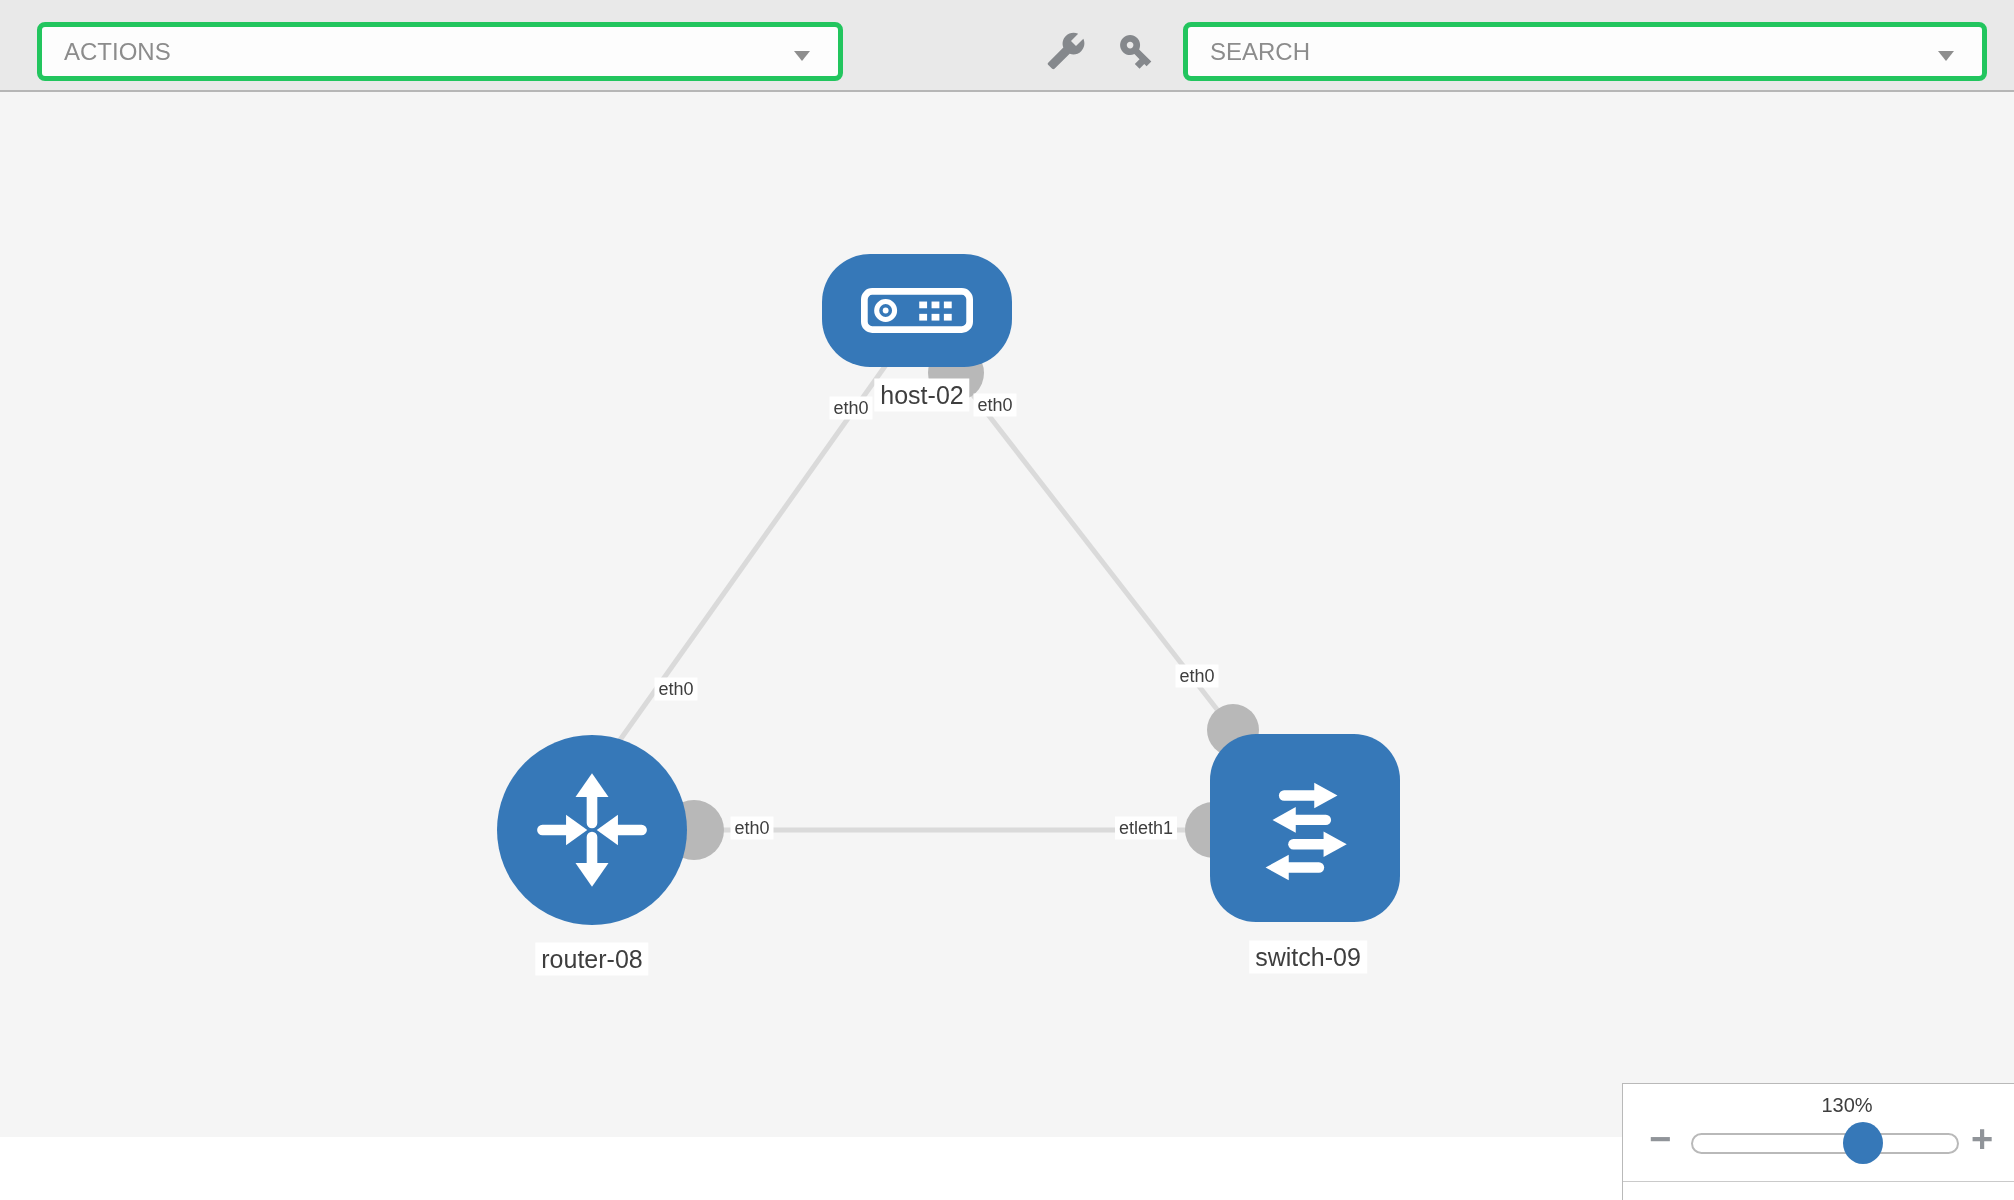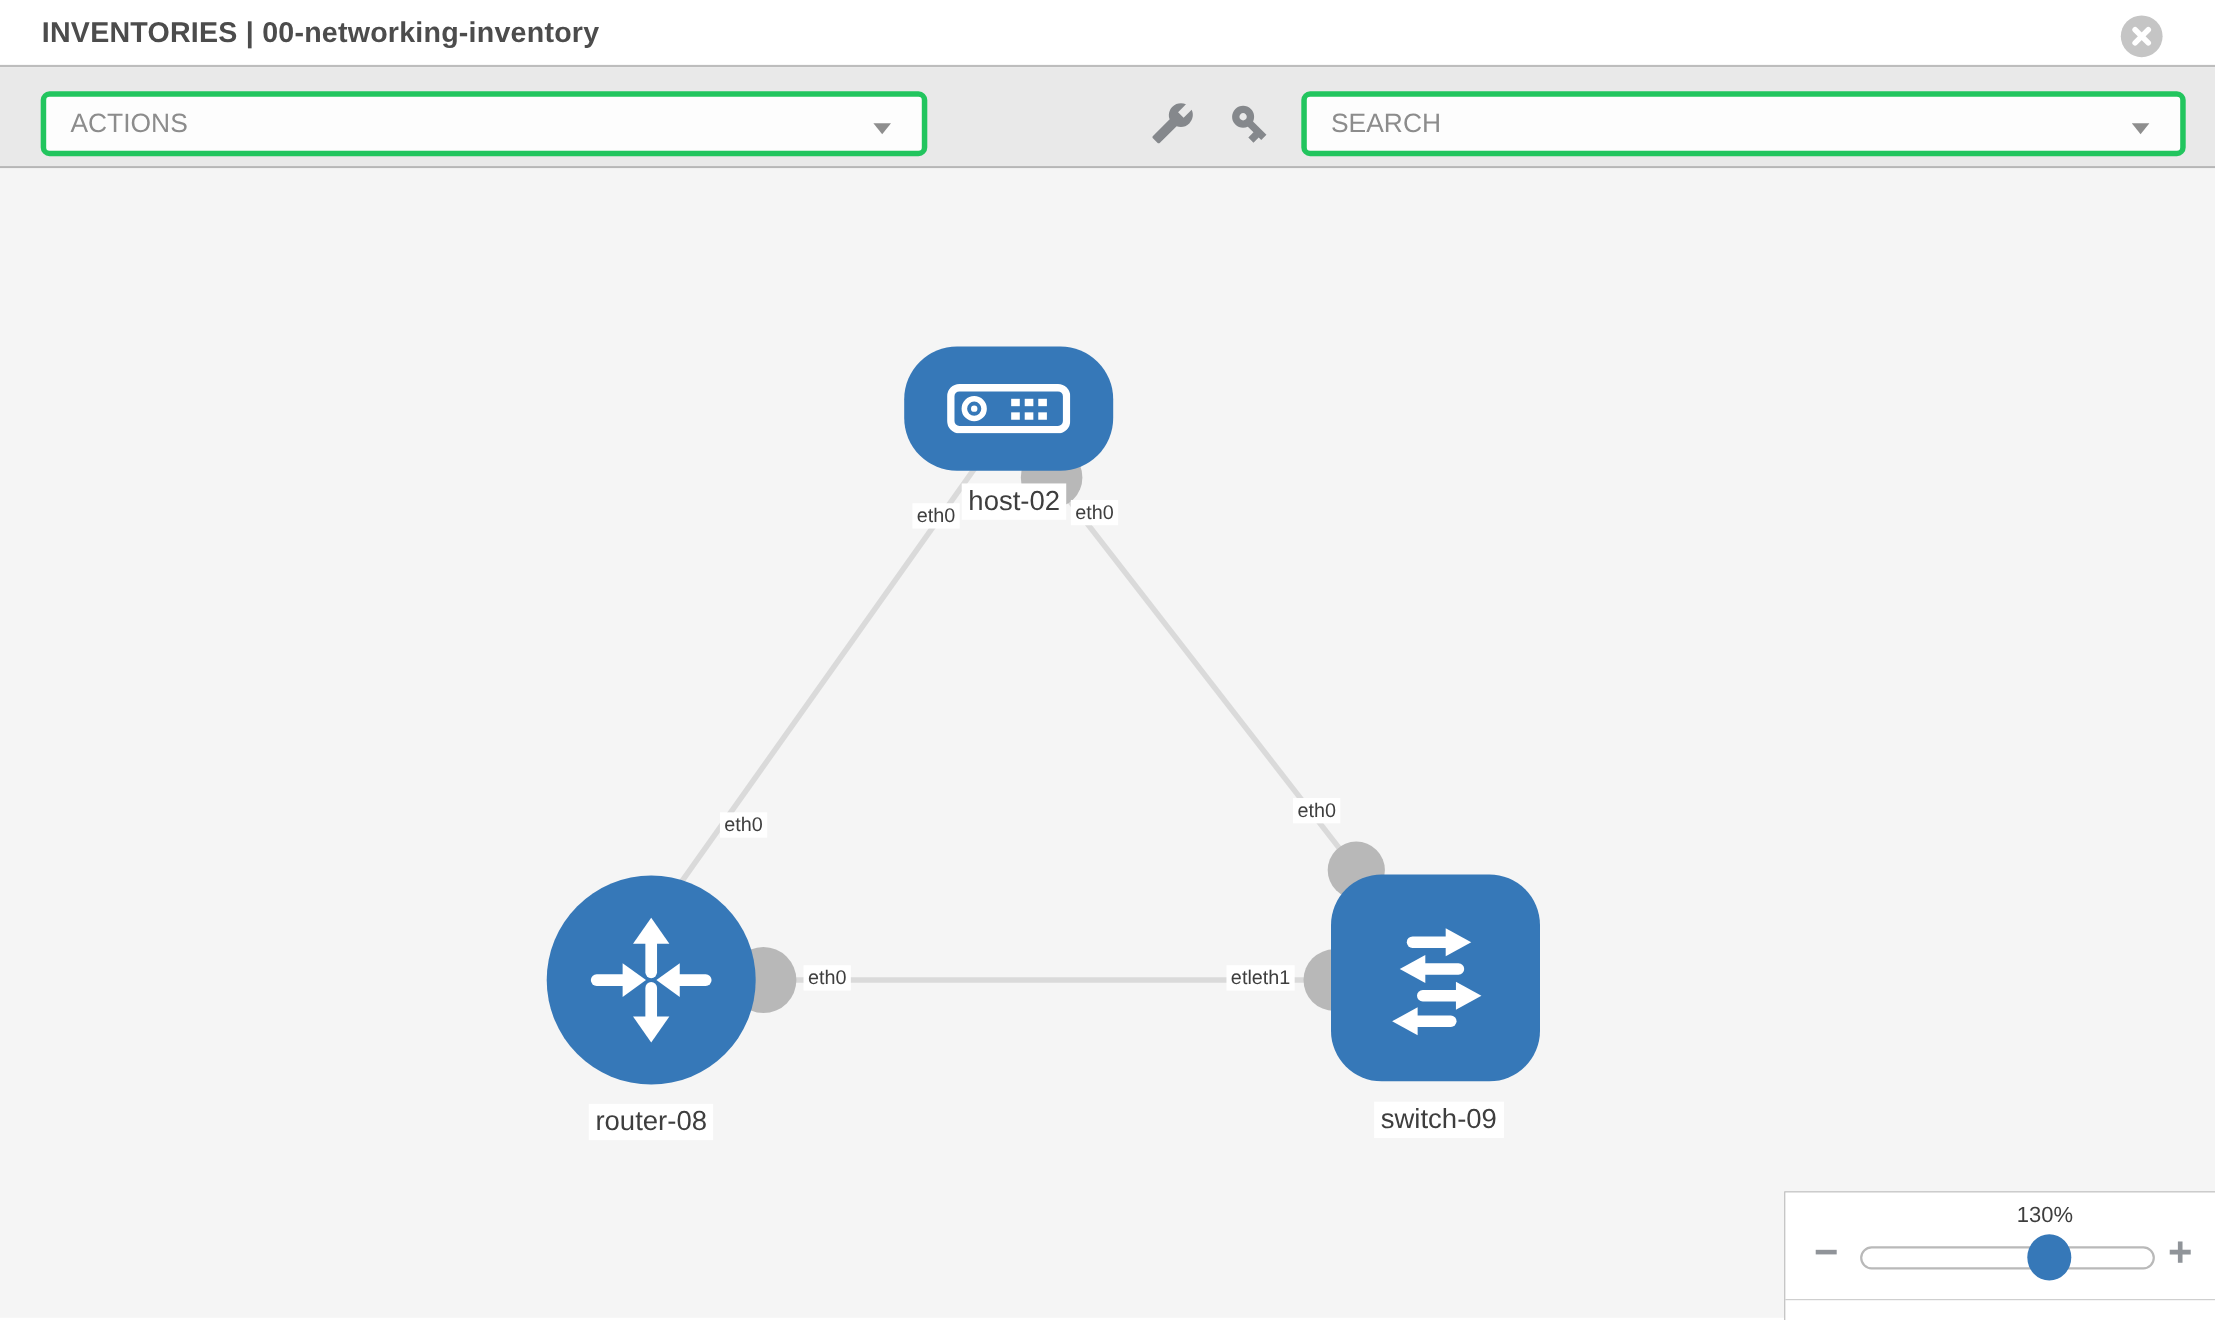--- a/index.html
+++ b/index.html
@@ -58,44 +58,35 @@
   .pl-router-top { left:676px;  top:597px; }
   .pl-mid-left   { left:752px;  top:736px; }
   .pl-mid-right  { left:1146px; top:736px; }
   .pl-switch-top { left:1197px; top:584px; }
 
   
   #zoom-panel { position:absolute; left:1622px; top:1083px; width:393px; height:118px;
     background:#fff; border:1px solid #b9b9b9; z-index:5; }
   .zp-divider { position:absolute; left:0; right:0; top:97px; height:1px; background:#cacaca; }
   .zp-level { position:absolute; left:224px; top:10px; transform:translateX(-50%);
-    font-size:20px; color:#3e3e3e;margin-left:12px; }
+    font-size:20px; color:#3e3e3e; }
   .zp-minus, .zp-plus { position:absolute; top:36px; font-size:38px; font-weight:700;
     color:#909499; cursor:pointer; line-height:1; }
   .zp-minus { left:26px; }
   .zp-plus  { left:348px; }
   .zp-track { position:absolute; left:68px; top:49px; width:268px; height:21px;
     border:2px solid #b9b9b9; border-radius:11px; background:#fff; cursor:pointer; }
   .zp-handle { position:absolute; left:220px; top:38px; width:40px; height:42px;
     border-radius:50%; background:#3678b8; cursor:grab; }
 </style>
 </head>
 <body>
 
 <div id="app">
 
-  <div id="header">
-    <div class="title">INVENTORIES | 00-networking-inventory</div>
-    <div class="close-btn">
-      <svg width="20" height="20" viewBox="0 0 20 20">
-        <line x1="4" y1="4" x2="16" y2="16" stroke="#fff" stroke-width="5" stroke-linecap="round"></line>
-        <line x1="16" y1="4" x2="4" y2="16" stroke="#fff" stroke-width="5" stroke-linecap="round"></line>
-      </svg>
-    </div>
-  </div>
 
   <div id="toolbar">
     <div class="dropdown dd-actions">
       <span class="dd-label">ACTIONS</span>
       <span class="dd-caret"></span>
     </div>
 
     <svg class="tool-icon tool-wrench" viewBox="0 0 24 24">
       <path transform="scale(-1,1) translate(-24,0)" fill="#85888c" d="M22.7 19l-9.1-9.1c.9-2.3.4-5-1.5-6.9-2-2-5-2.4-7.4-1.3L9 6 6 9 1.6 4.7C.4 7.1.9 10.1 2.9 12.1c1.9 1.9 4.6 2.4 6.9 1.5l9.1 9.1c.4.4 1 .4 1.4 0l2.3-2.3c.5-.4.5-1.1.1-1.4z"></path>
     </svg>

